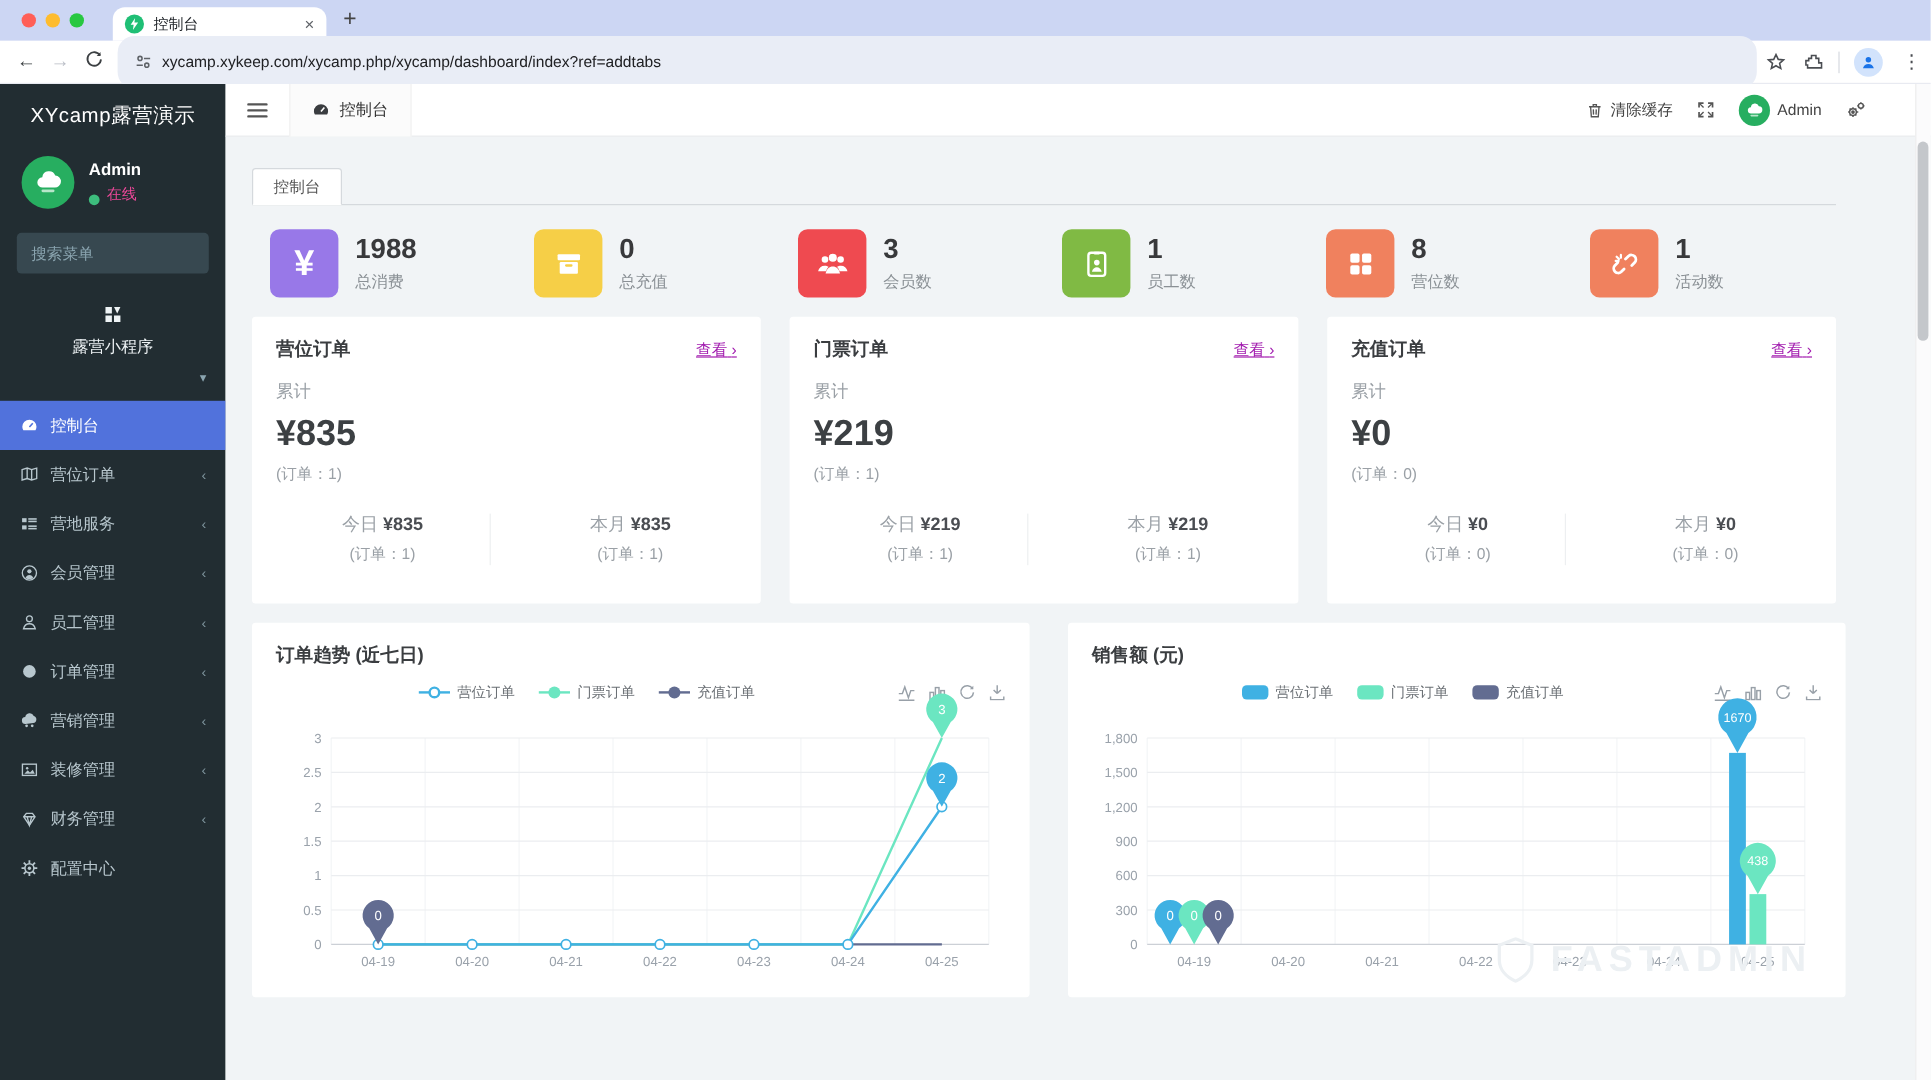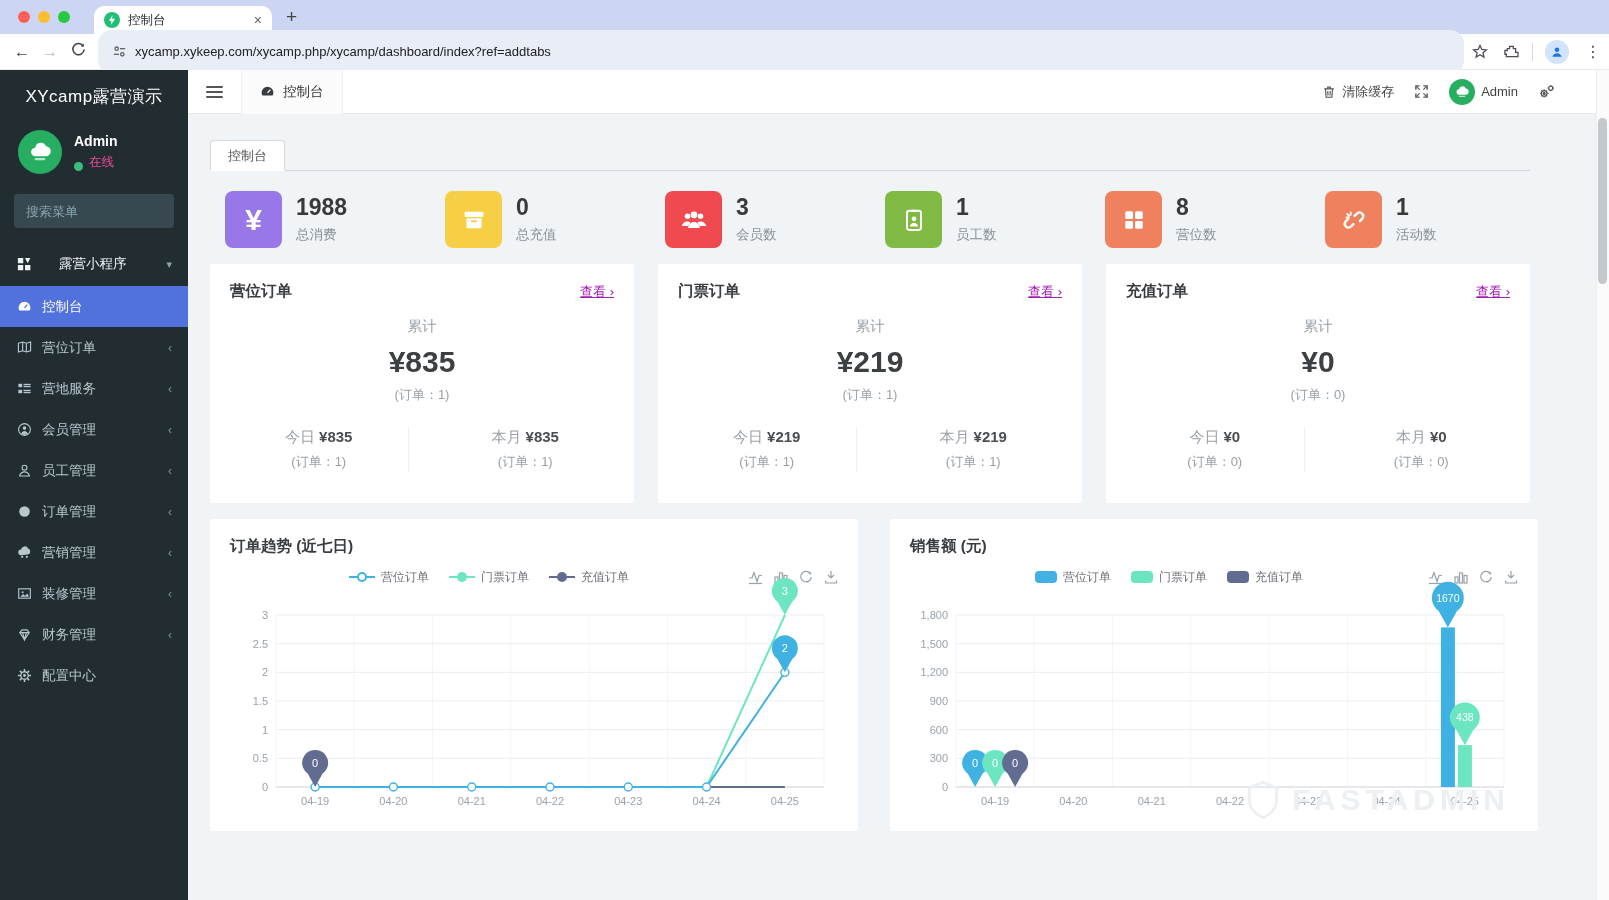--- a/index.html
+++ b/index.html
@@ -33,21 +33,21 @@
   .sidebar { width:188px; background:#222d32; height:890px; flex:none; color:#b8c7ce; }
   .brand { height:52px; display:flex; align-items:center; justify-content:center; color:#fff; font-size:17px; letter-spacing:.5px; }
   .userpanel { display:flex; gap:12px; padding:8px 18px 14px; align-items:center; }
   .uavatar { width:44px; height:44px; border-radius:50%; background:#27ae60; display:flex; flex-direction:column; align-items:center; justify-content:center; flex:none; }
   .uname { color:#fff; font-weight:bold; font-size:14px; }
   .ustatus { display:flex; align-items:flex-end; gap:6px; margin-top:5px; font-size:12.5px; color:#ec4899; }
   .dot { width:9px; height:9px; border-radius:50%; background:#3dbd7d; }
   .searchbox { margin:6px 14px 14px; height:34px; background:#374850; border-radius:4px; display:flex; align-items:center; padding:0 12px; }
   .searchbox input { flex:1; background:transparent; border:0; outline:0; color:#cfd8dc; font-size:13px; font-family:inherit; }
   .searchbox input::placeholder { color:#8aa4af; }
-  .menu-head { display:flex; align-items:center; padding:13px 16px; color:#eef3f5; font-size:13.5px; gap:27px; }
+  .menu-head { display:flex; align-items:center; padding:13px 16px; color:#eef3f5; font-size:13.5px; gap:10px;flex-direction:column; }
   .menu-head .chev { margin-left:auto; color:#8aa4af; font-size:11px; }
   .sitem { display:flex; align-items:center; gap:10px; height:41px; padding:0 16px; font-size:13.5px; color:#b8c7ce; cursor:pointer; }
   .sitem .chev { margin-left:auto; color:#7f949d; font-size:12px; }
   .sitem.active { background:var(--accent,#5172dc); color:#fff; }
   .sicon { width:16px; display:flex; justify-content:center; flex:none; }
 
   
   .main { flex:1; display:flex; flex-direction:column; position:relative; }
   .topbar { height:44px; background:#fff; border-bottom:1px solid #e7e9eb; display:flex; align-items:center; }
   .burger { padding:0 18px; display:flex; flex-direction:column; gap:3px; }
@@ -69,21 +69,21 @@
   .stat-ic { width:57px; height:57px; border-radius:8px; background:var(--c); display:flex; align-items:center; justify-content:center; color:#fff; flex:none; }
   .stat-num { font-size:23px; font-weight:bold; color:#38393b; line-height:1.1; }
   .stat-lab { font-size:13.5px; color:#8a9095; margin-top:5px; }
 
   
   .cards { display:flex; gap:24px; margin-top:16px; }
   .card { flex:1; background:#fff; border-radius:3px; padding:17px 20px; height:239px; }
   .card-h { display:flex; align-items:center; justify-content:space-between; }
   .card-title { font-size:15.5px; font-weight:bold; color:#3a3d40; }
   .viewlink { font-size:13px; color:#a21caf; cursor:pointer;text-decoration:underline; }
-  .card-mid { text-align:center; margin-top:15px; }
+  .card-mid { text-align:left; margin-top:15px; }
   .muted { color:#9aa0a6; }
   .lab14 { font-size:14.5px; }
   .amount { font-size:30px; font-weight:bold; color:#3c4043; margin:9px 0 7px; }
   .sub { font-size:13px; color:#9aa0a6; }
   .card-foot { display:flex; margin-top:24px;gap:28px; }
   .foot-col { flex:1; text-align:center; }
   .foot-col:first-child { border-right:1px solid #edeff1; }
   .foot-line1 { font-size:15px; color:#9aa0a6; }
   .foot-line1 b { color:#4a4d52; margin-left:4px; }
   .foot-line2 { font-size:13px; color:#9aa0a6; margin-top:6px; }

